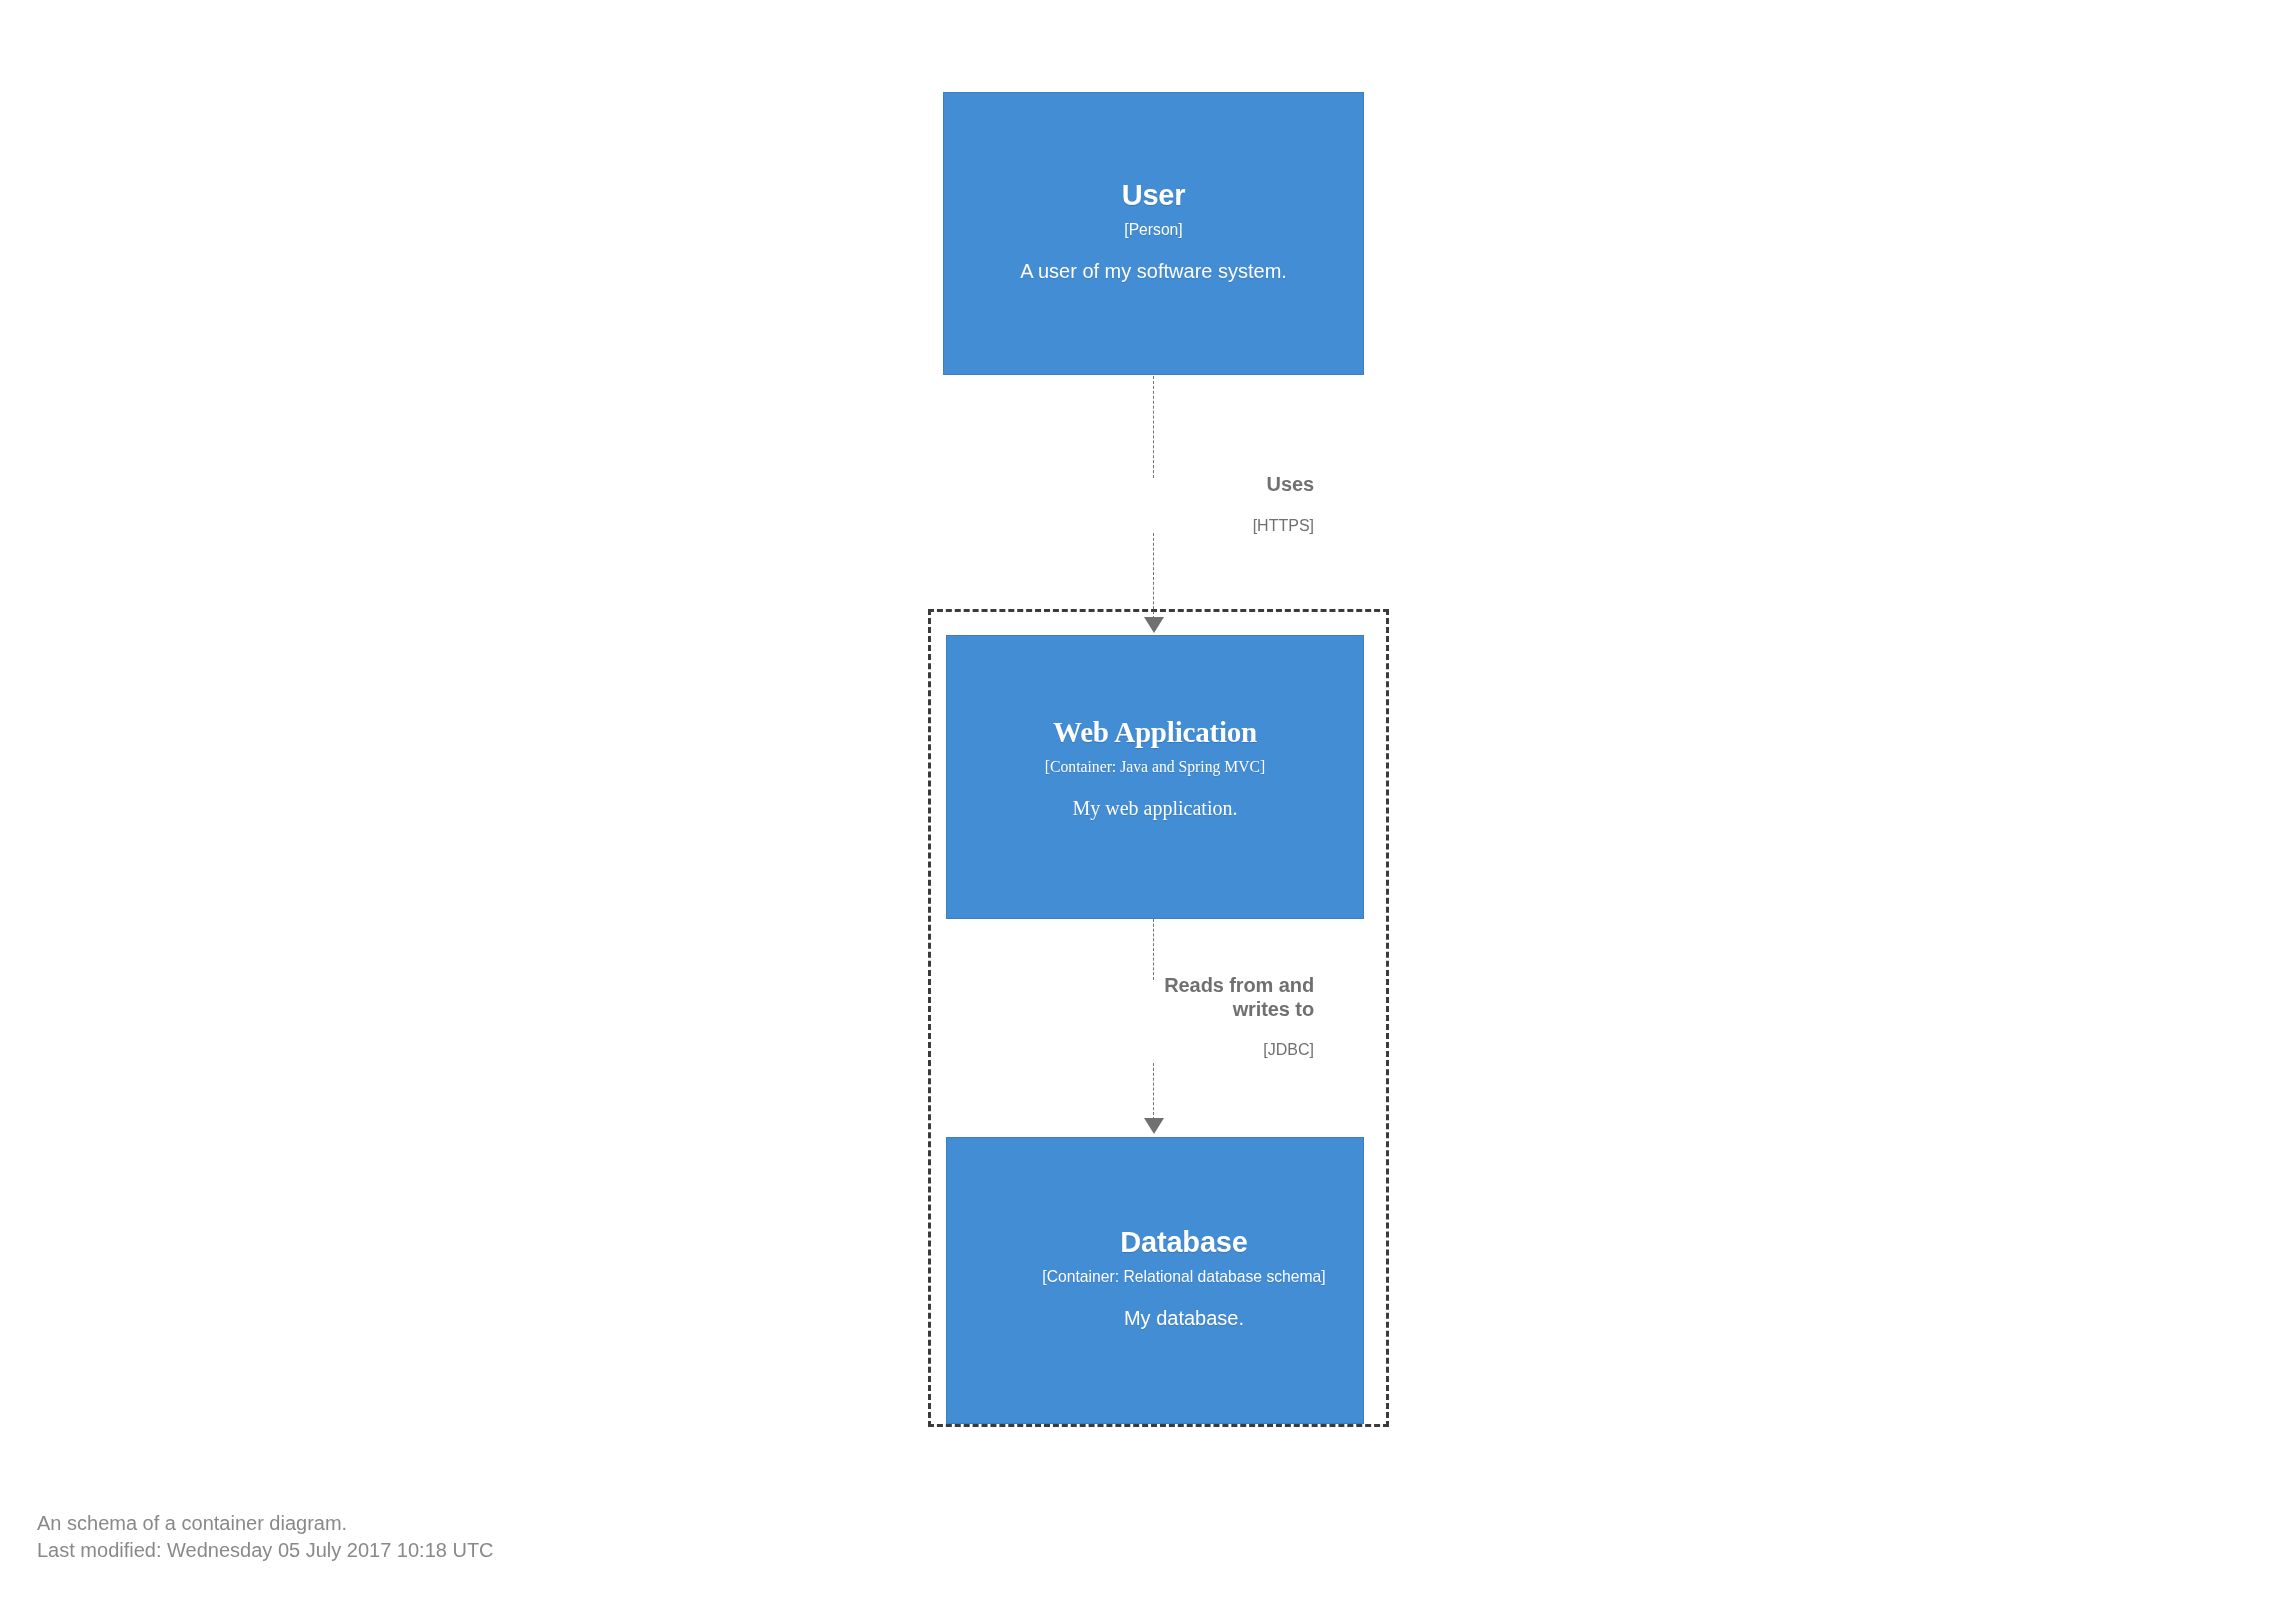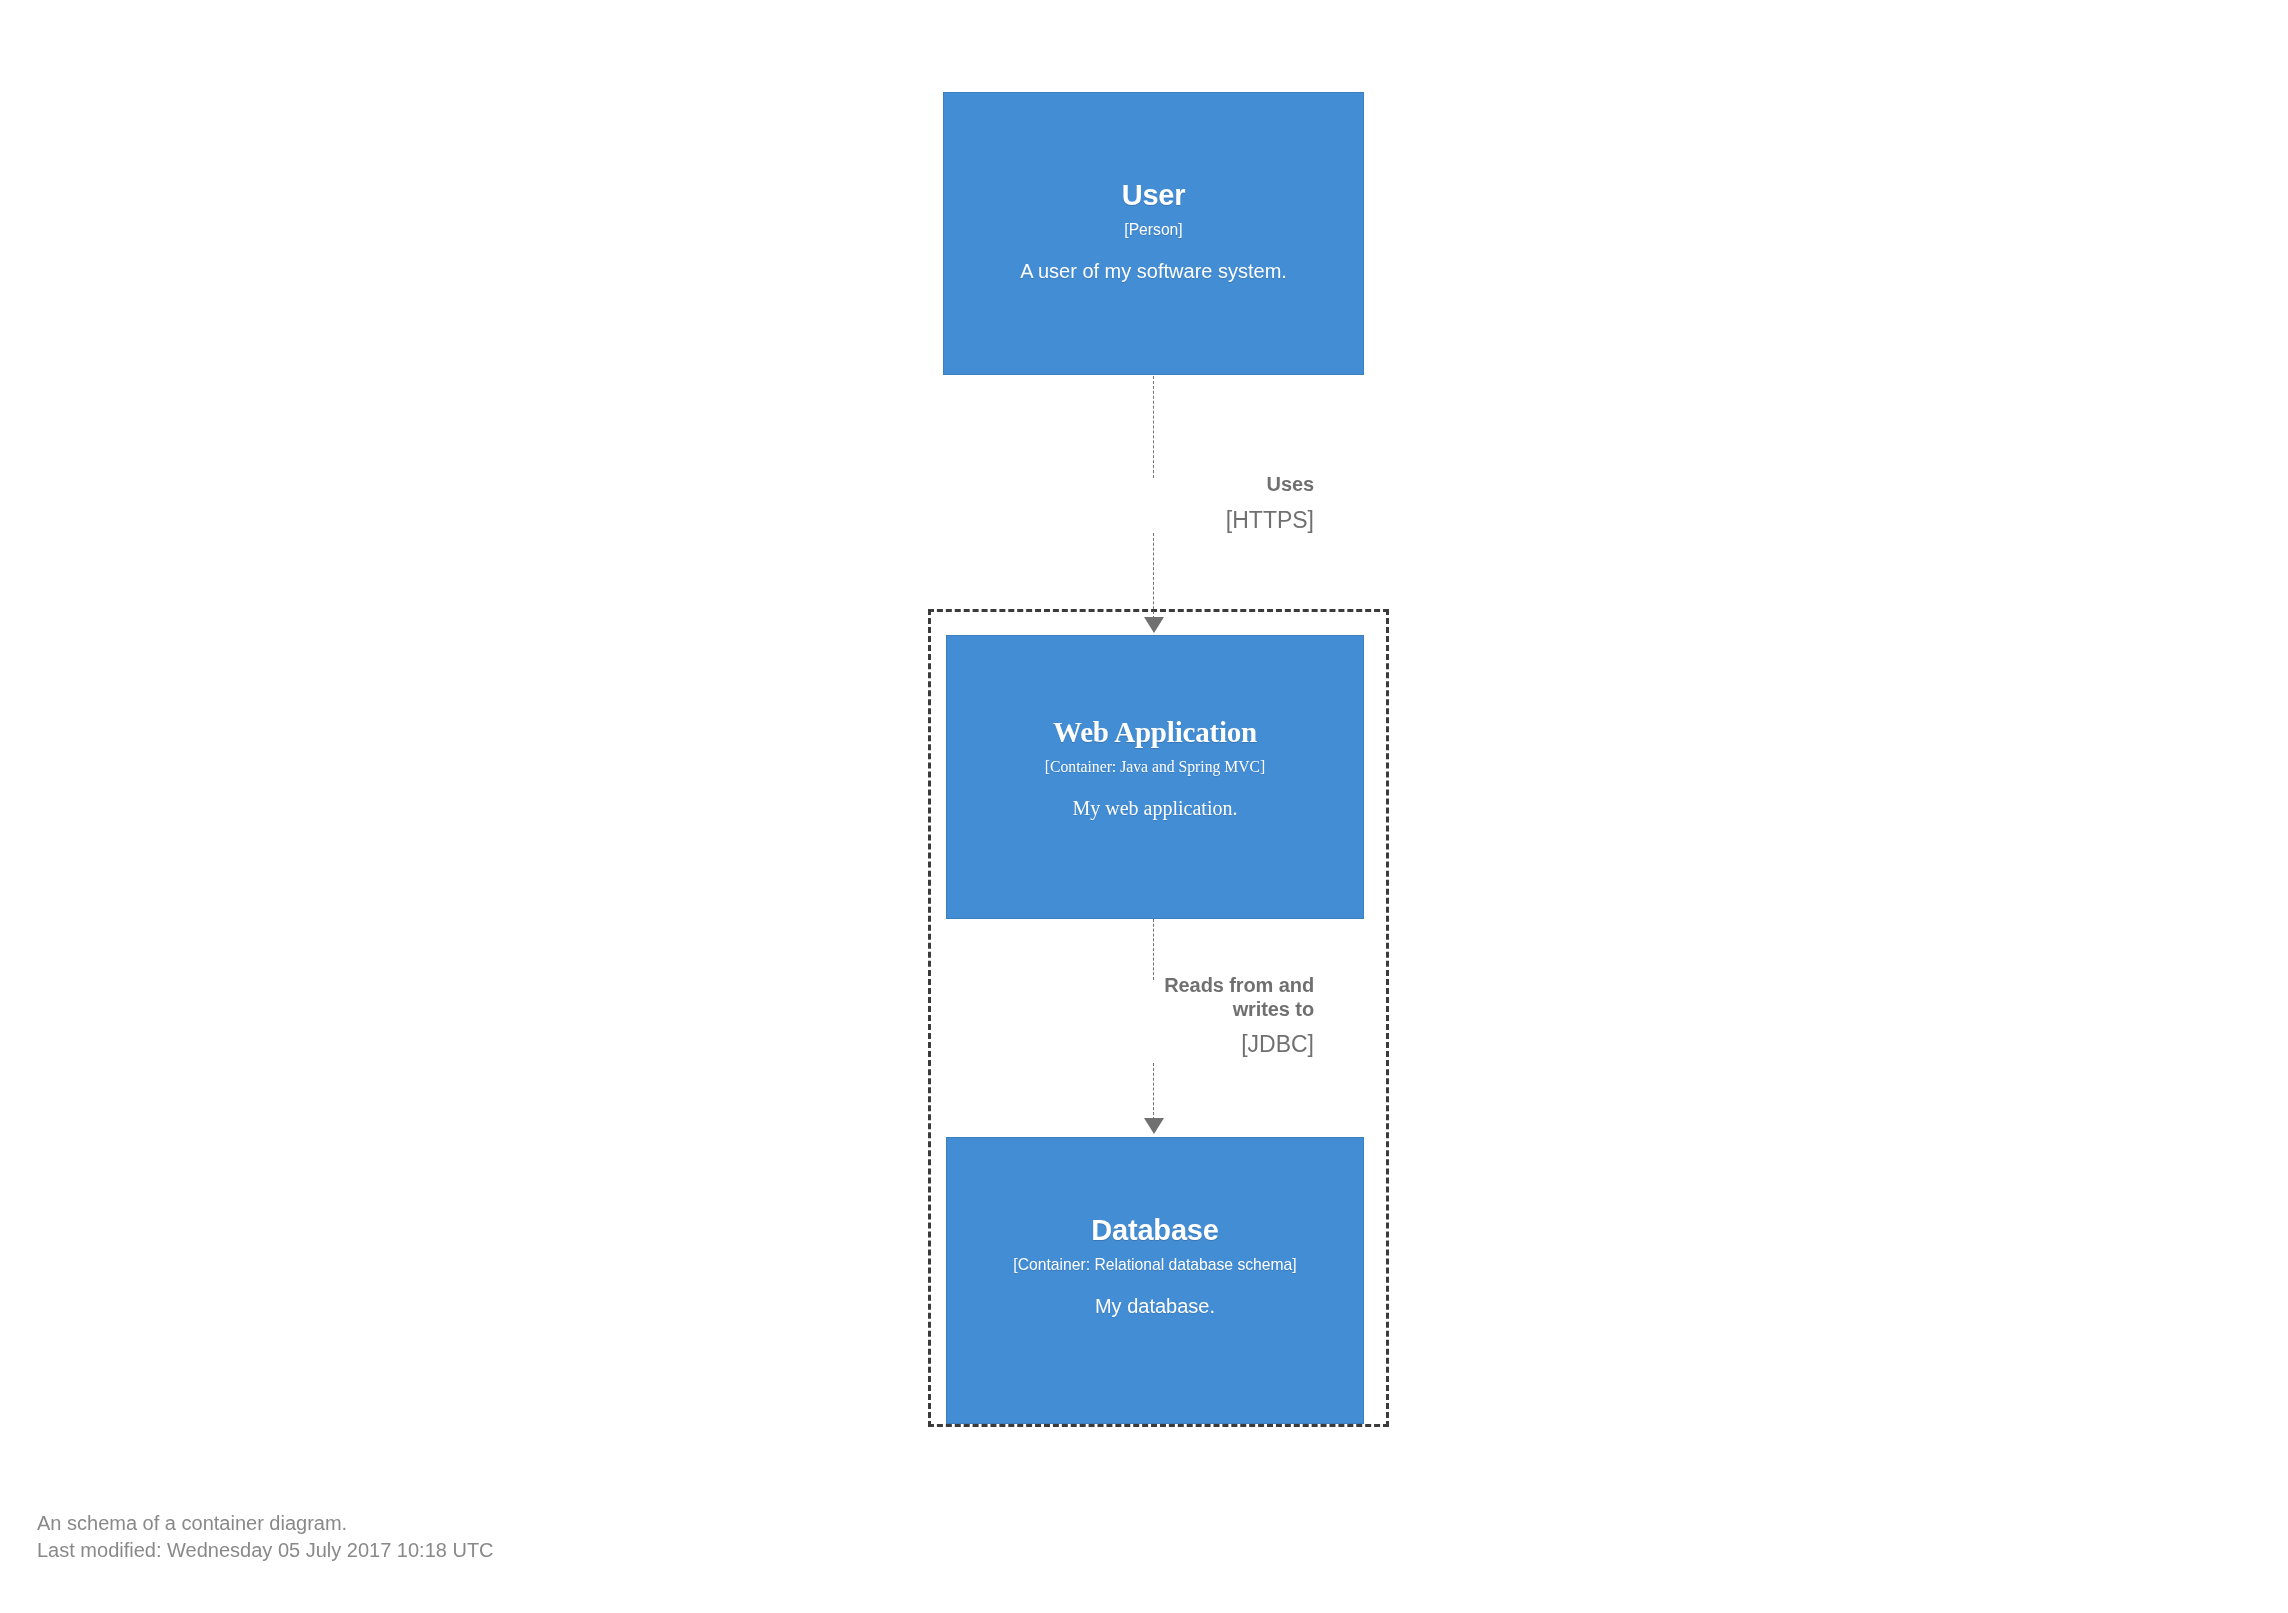--- a/index.html
+++ b/index.html
@@ -66,21 +66,21 @@
     margin-top: 19.4px;
     padding: 0 16.6px;
     text-shadow: 0 0.9px 0.9px rgba(0,0,0,0.12);
   }
 
   #node-user        { left: 943px; top: 92px;  width: 421px; height: 283px; }
   #node-user .node-inner       { top: 86px; }
   #node-webapp      { left: 946px; top: 635px;  width: 418px; height: 284px; }
   #node-webapp .node-inner     { top: 80px; font-family: Liberation Serif, serif; }
   #node-database    { left: 946px; top: 1137px; width: 418px; height: 287px; }
-  #node-database .node-inner   { top: 76px; }
+  #node-database .node-inner   { top: 88px; margin-left: 29px; }
 
   
   #boundary {
     position: absolute;
     left: 928px;
     top: 609px;
     width: 461px;
     height: 818px;
     box-sizing: border-box;
     border: 3.7px dashed #3b3b3b;
@@ -108,23 +108,23 @@
     text-align: right;
     color: #707070;
     line-height: 1.18;
   }
   .rel-label .rel-desc {
     font-size: 20px;
     font-weight: bold;
     letter-spacing: -0.1px;
   }
   .rel-label .rel-tech {
-    font-size: 23px;
-    font-weight: normal;
-    margin-top: 10px;
+    font-size: 16px;
+    font-weight: normal;
+    margin-top: 20px;
   }
 
   
   #rel1-line-a { left: 1153px; top: 376px; height: 102px; }
   #rel1-label  { left: 991px; top: 473px; width: 323px; }
   #rel1-line-b { left: 1153px; top: 533px; height: 86px; }
   #rel1-arrow  { left: 1144px; top: 617px; }
 
   
   #rel2-line-a { left: 1153px; top: 919px; height: 61px; }

